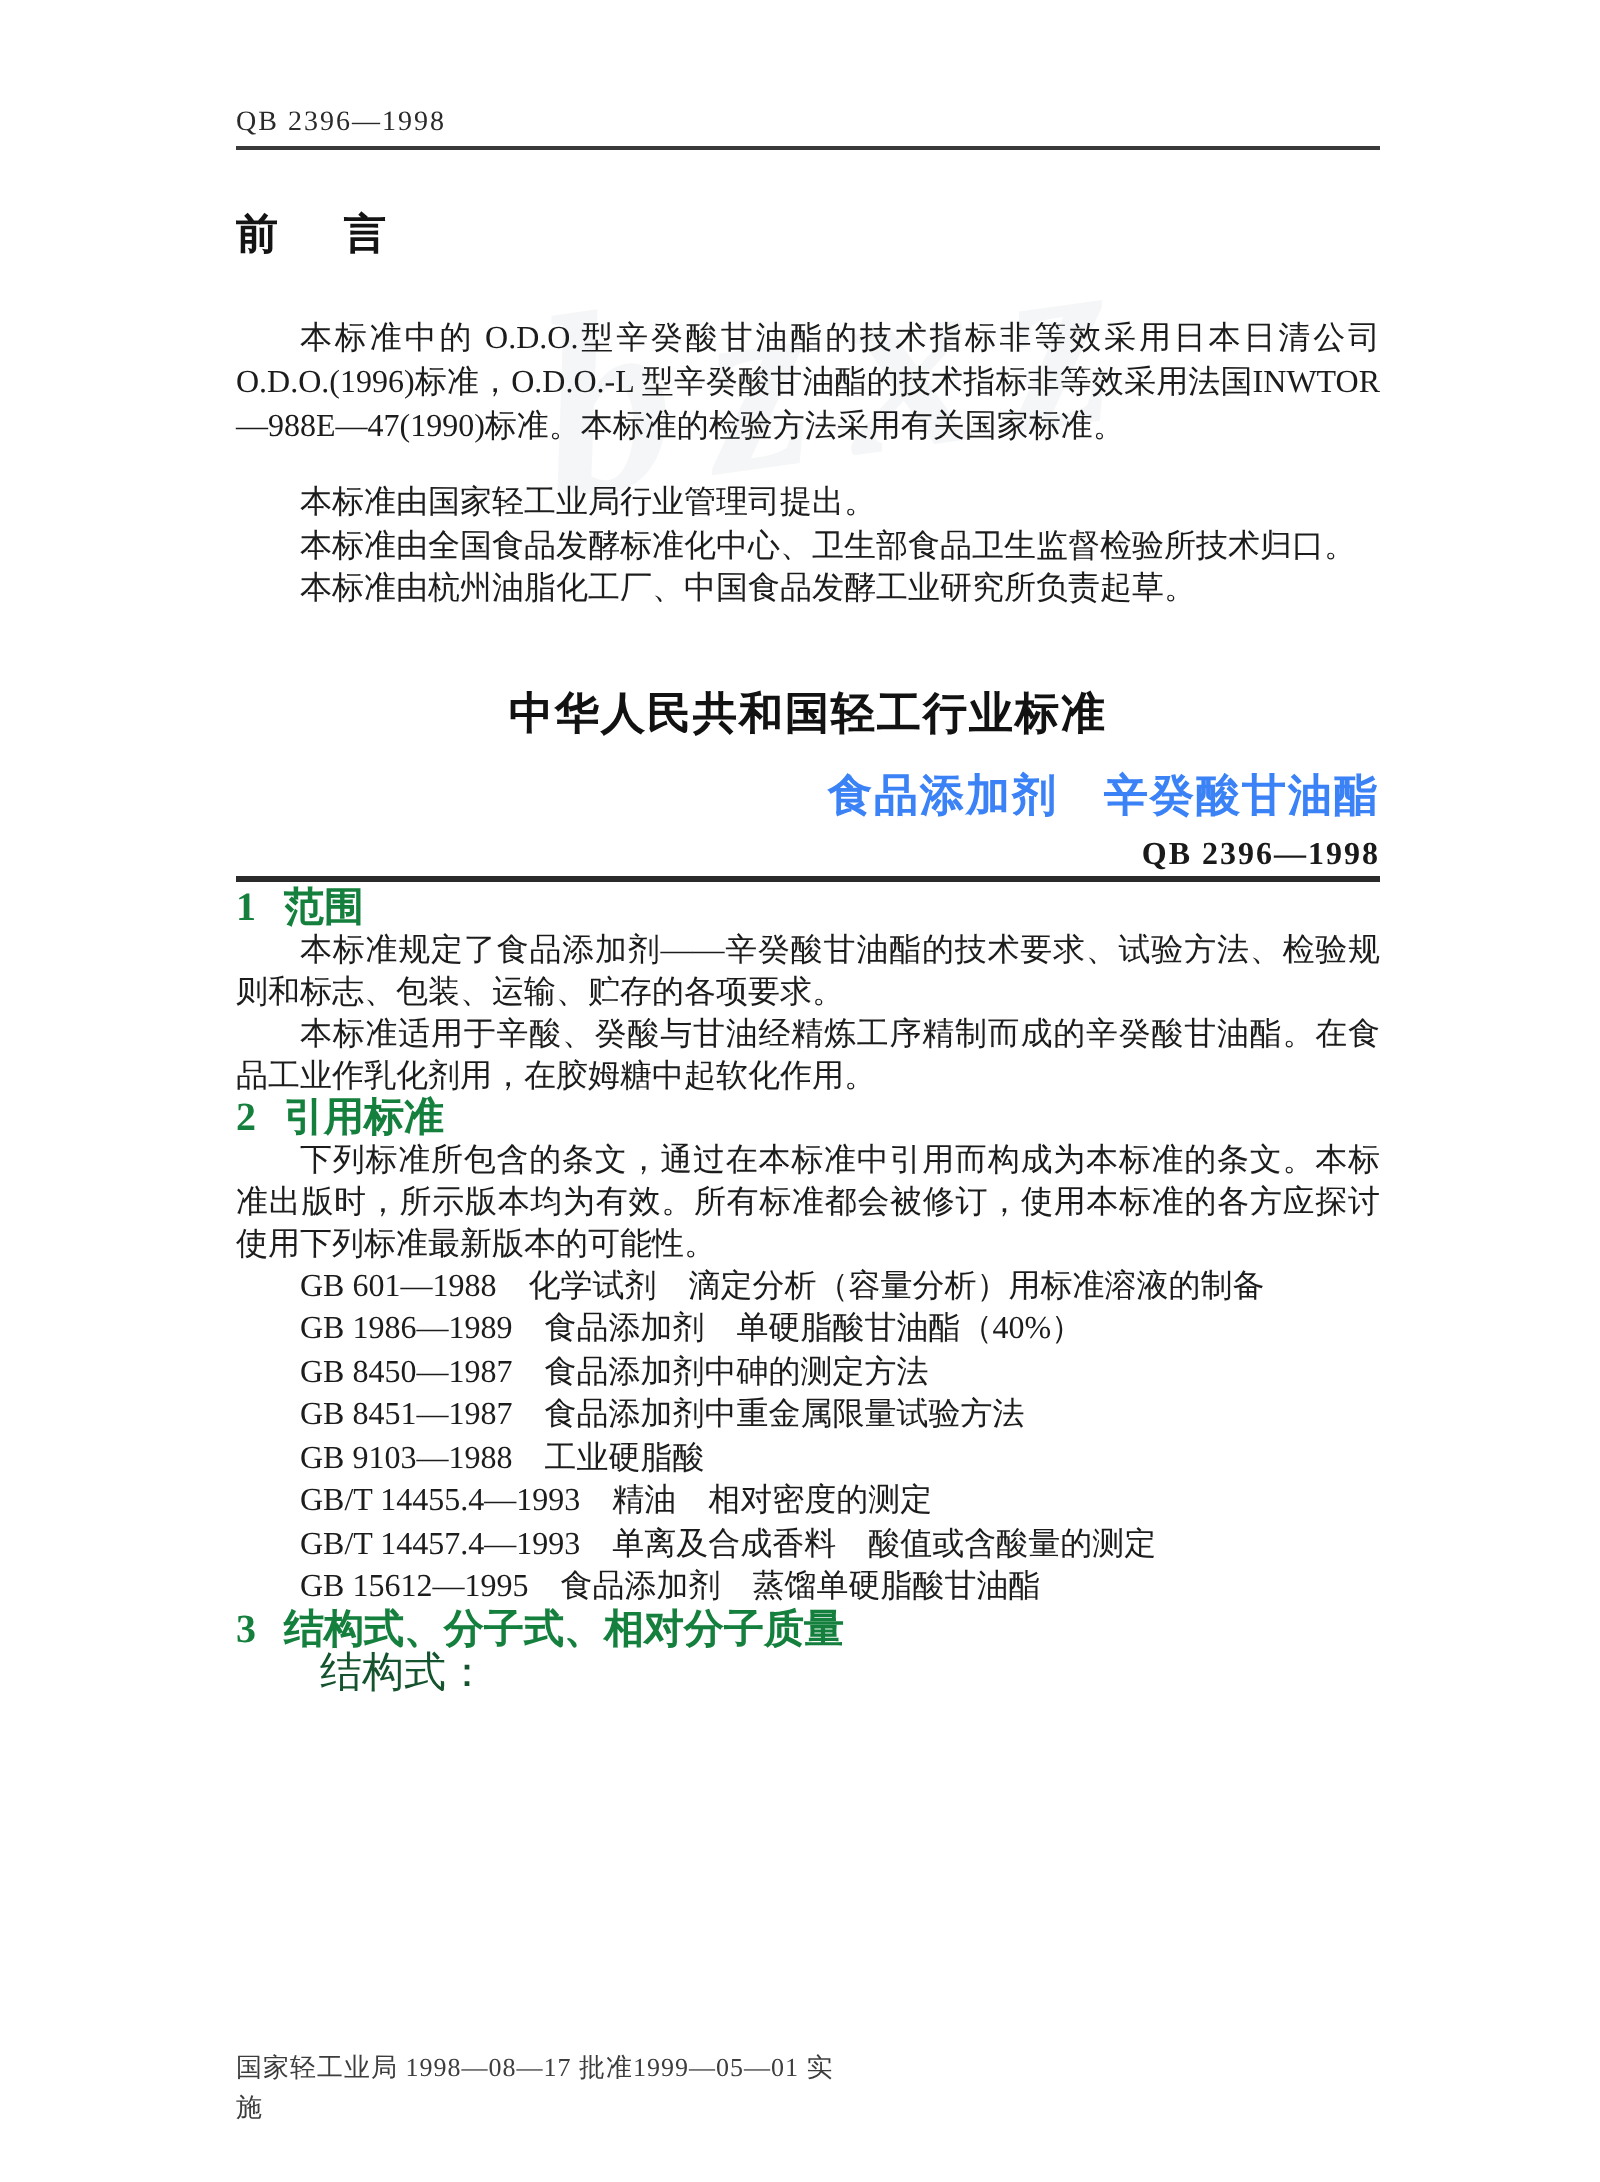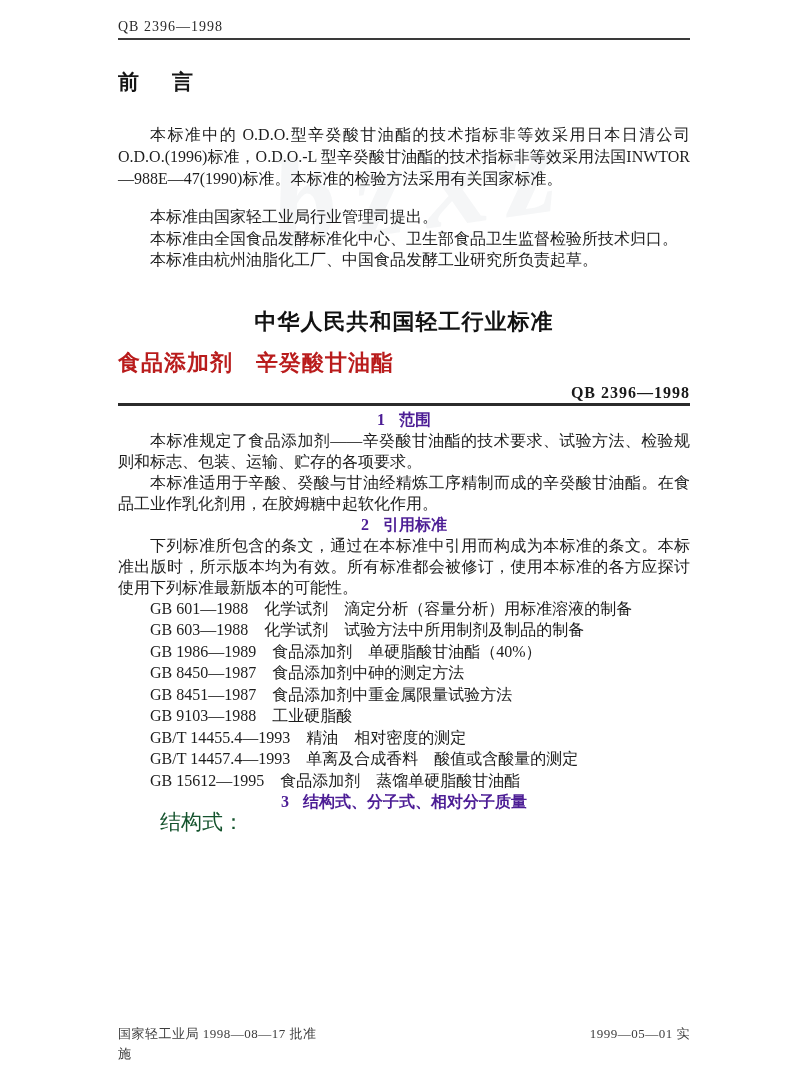--- a/index.html
+++ b/index.html
@@ -7,21 +7,21 @@
     position: relative;
     width: 800px;
     height: 1091px;
     background: #ffffff;
     font-family: "Liberation Serif", "DejaVu Serif", serif;
     color: #1f1f1f;
     overflow: hidden;
   }
   .content {
     position: relative;
-    padding: 17px 110px 0 118px;
+    padding: 52px 110px 0 118px;
   }
   .watermark {
     position: absolute;
     left: 270px;
     top: 110px;
     font-size: 130px;
     font-weight: bold;
     font-style: italic;
     letter-spacing: 18px;
     color: rgba(60, 70, 90, 0.05);
@@ -68,46 +68,45 @@
   .org-title {
     margin-top: 36px;
     text-align: center;
     font-size: 22px;
     font-weight: bold;
     letter-spacing: 1px;
     color: #121212;
   }
   .doc-title {
     margin-top: 11px;
-    text-align: left;
+    text-align: right;
     font-size: 22px;
     font-weight: bold;
     letter-spacing: 1px;
-    color: #b91c1c;
+    color: #3b82f6;
   }
   .mid-rule {
     margin-top: 6px;
     border-bottom: 3px solid #2b2b2b;
     padding-bottom: 1px;
   }
   .mid-rule .doc-num {
     display: block;
     text-align: right;
     font-size: 16px;
     font-weight: bold;
     letter-spacing: 1px;
     color: #1a1a1a;
   }
   .std-body { margin-top: 3px; }
   .sec-heading {
-    font-size: 16px;
+    font-size: 20px;
     font-weight: bold;
     line-height: 21px;
-    color: #4c1d95;
-    text-align: center;
+    color: #15803d;
   }
   .sec-heading .sec-num { display: inline-block; margin-right: 14px; }
   .sec-p {
     font-size: 16px;
     line-height: 21px;
     text-align: justify;
     text-indent: 2em;
     color: #1c1c1c;
     margin: 0;
   }
@@ -129,21 +128,20 @@
     position: absolute;
     left: 118px;
     right: 110px;
     bottom: 27px;
     font-size: 13px;
     color: #3d3d3d;
     letter-spacing: 0.5px;
   }
   .footer .line1 {
     display: flex;
-    justify-content: space-between;
     line-height: 20px;
   }
   .footer .line2 { line-height: 20px; }
 </style>
 </head>
 <body>
 
 <div class="page">
 
   <div class="watermark">bzxz</div>
@@ -179,21 +177,20 @@
       <p class="sec-p">本标准规定了食品添加剂——辛癸酸甘油酯的技术要求、试验方法、检验规则和标志、包装、运输、贮存的各项要求。</p>
       <p class="sec-p">本标准适用于辛酸、癸酸与甘油经精炼工序精制而成的辛癸酸甘油酯。在食品工业作乳化剂用，在胶姆糖中起软化作用。</p>
 
       <div class="sec-heading">
         <span class="sec-num">2</span><span>引用标准</span>
       </div>
       <p class="sec-p">下列标准所包含的条文，通过在本标准中引用而构成为本标准的条文。本标准出版时，所示版本均为有效。所有标准都会被修订，使用本标准的各方应探讨使用下列标准最新版本的可能性。</p>
 
       <div>
         <div class="ref-line">GB 601—1988　化学试剂　滴定分析（容量分析）用标准溶液的制备</div>
-        <div class="ref-line">GB 603—1988　化学试剂　试验方法中所用制剂及制品的制备</div>
         <div class="ref-line">GB 1986—1989　食品添加剂　单硬脂酸甘油酯（40%）</div>
         <div class="ref-line">GB 8450—1987　食品添加剂中砷的测定方法</div>
         <div class="ref-line">GB 8451—1987　食品添加剂中重金属限量试验方法</div>
         <div class="ref-line">GB 9103—1988　工业硬脂酸</div>
         <div class="ref-line">GB/T 14455.4—1993　精油　相对密度的测定</div>
         <div class="ref-line">GB/T 14457.4—1993　单离及合成香料　酸值或含酸量的测定</div>
         <div class="ref-line">GB 15612—1995　食品添加剂　蒸馏单硬脂酸甘油酯</div>
       </div>
 
       <div class="sec-heading">

